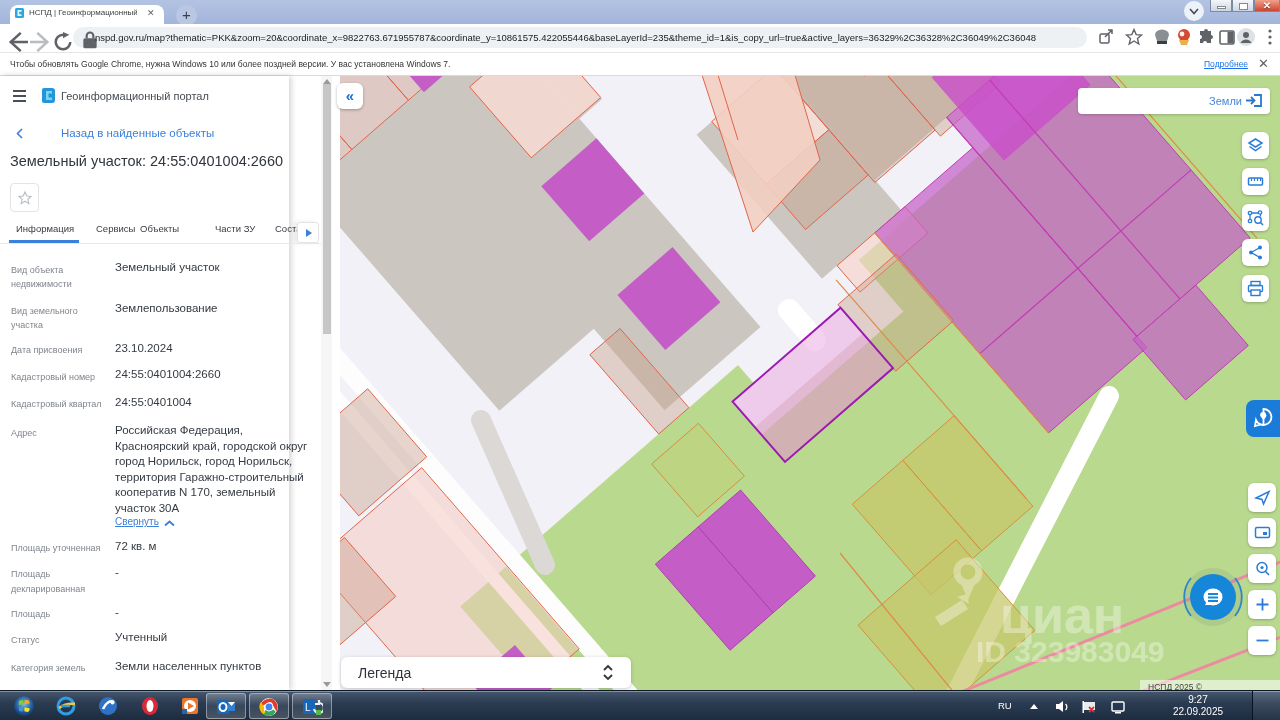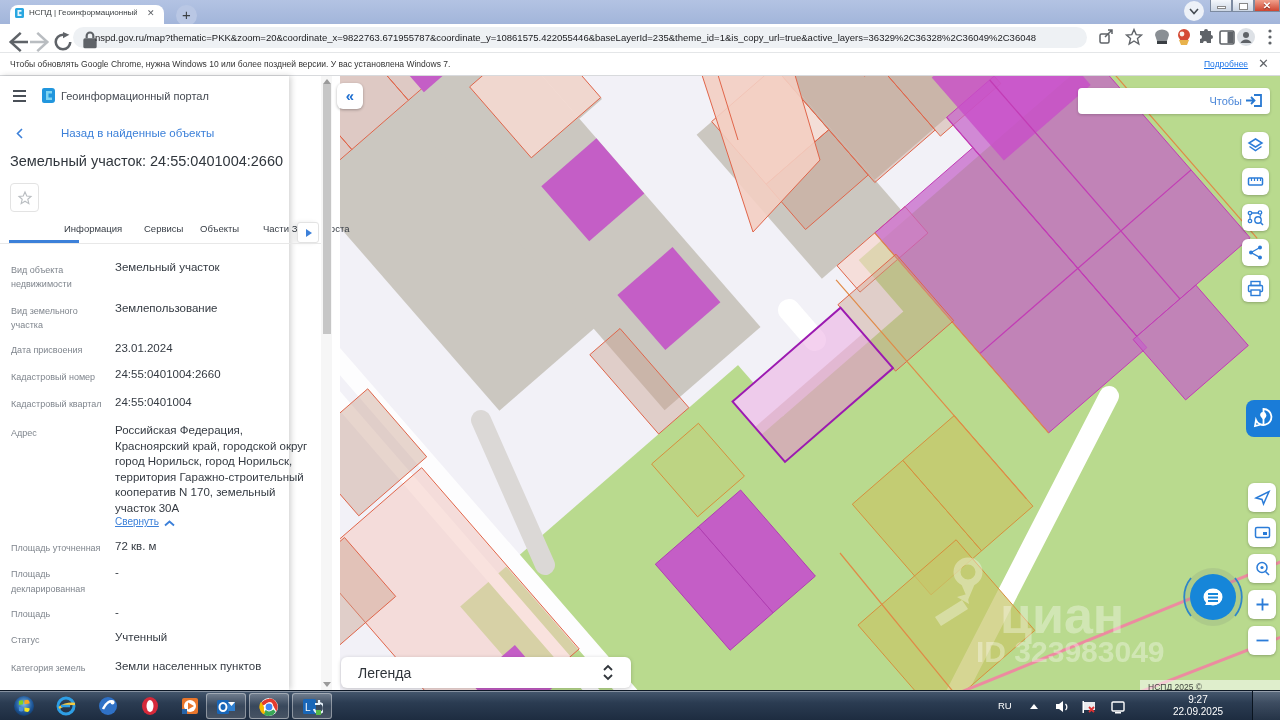--- a/index.html
+++ b/index.html
@@ -38,21 +38,21 @@
 
 #hamb div{position:absolute;left:13px;width:13px;height:2px;background:#4a5058;}
 
 #brand{position:absolute;left:61px;top:14px;font-size:11px;color:#454a52;}
 #backlnk{position:absolute;left:31px;top:51px;font-size:11.5px;color:#3c80d9;padding-left:30px;}
 
 #title{position:absolute;left:10px;top:77px;font-size:14.5px;color:#30363d;letter-spacing:0px;}
 #starbox{position:absolute;left:10px;top:107px;width:29px;height:29px;border:1px solid #e3e3e3;border-radius:4px;}
 #starbox svg{margin:6px;}
 #tabs{position:absolute;left:0px;top:146px;width:321px;height:21px;font-size:9.5px;color:#373d45;}
-#tabs span{position:absolute;top:1px;margin-left:48px;}
+#tabs span{position:absolute;top:1px;}
 #tabunder{position:absolute;left:9px;top:164px;width:70px;height:2.5px;background:#3c80d9;}
 #tabsline{position:absolute;left:0;top:166.5px;width:321px;height:1px;background:#e8e8e8;}
 #tabslider{position:absolute;left:297px;top:146px;width:22px;height:21px;background:#fff;border:1px solid #e3e3e3;border-radius:3px;box-shadow:-3px 0 4px rgba(0,0,0,0.08);}
 #tabslider:after{content:"";position:absolute;left:8px;top:6px;width:0;height:0;border-top:4.5px solid transparent;border-bottom:4.5px solid transparent;border-left:6px solid #3c80d9;}
 .flabel{position:absolute;left:11px;font-size:9px;color:#7f858d;line-height:14.5px;width:100px;}
 .fval{position:absolute;left:115px;font-size:11.5px;color:#343a42;line-height:15.5px;width:210px;}
 #colapse{position:absolute;left:115px;top:440px;font-size:10px;color:#3c80d9;text-decoration:underline;}
 
 .mapbtn{position:absolute;width:27px;height:27px;background:#fff;border-radius:6px;box-shadow:0 1px 3px rgba(0,0,0,0.25);}
 .mapbtn svg{display:block;margin:auto;margin-top:5px;}
@@ -222,21 +222,21 @@
 <text x="660" y="557" font-family="Liberation Sans, sans-serif" font-size="52" font-weight="bold">циан</text>
 <text x="636" y="586" font-family="Liberation Sans, sans-serif" font-size="30" font-weight="bold">ID 323983049</text>
 <circle cx="628" cy="496" r="11" fill="none" stroke="#ffffff" stroke-width="7"></circle>
 <path d="M 620 505 l 8 19 l 8 -19 z" fill="#ffffff"></path>
 <path d="M 595 541 l 27 -17 l 6 9 l -27 17 z" fill="#ffffff"></path>
 <path d="M 617 521 l 10 -3 l 2 10 z" fill="#ffffff"></path>
 </g>
         </svg></div>
   <div id="collapsebtn">«</div>
   <div id="loginbar">
-        <span class="t">Чтобы</span>
+        <span class="t">Земли</span>
     <svg style="position:absolute;right:8px;top:6px" width="16" height="13" viewBox="0 0 16 13">
           <path d="M0 6.5 h8 M5 3 L8.5 6.5 L5 10" stroke="#2979d2" stroke-width="1.8" fill="none"></path>
           <path d="M8 1 h7 v11 h-7" stroke="#2979d2" stroke-width="1.8" fill="none"></path>
         </svg>
   </div>
   <div class="mapbtn" style="left:1242px;top:56px">
         <svg width="17" height="17" viewBox="0 0 17 17">
           <path d="M8.5 2 L15 6 L8.5 10 L2 6 Z" fill="none" stroke="#2b7cd8" stroke-width="1.5"></path>
           <path d="M2.5 9.5 L8.5 13.5 L14.5 9.5" fill="none" stroke="#2b7cd8" stroke-width="1.5"></path>
         </svg>
@@ -343,33 +343,33 @@
           <path d="M6 1 L1.5 5.5 L6 10" stroke="#3c80d9" stroke-width="1.6" fill="none"></path>
         </svg>
         <div id="backlnk">Назад в найденные объекты</div>
     <div id="title">Земельный участок: 24:55:0401004:2660</div>
     <div id="starbox"><svg width="16" height="16" viewBox="0 0 20 20">
             <path d="M10 2.5 L12.2 7.6 L17.5 8 L13.5 11.6 L14.8 17 L10 14 L5.2 17 L6.5 11.6 L2.5 8 L7.8 7.6 Z" stroke="#b9bdc1" stroke-width="1.4" fill="none"></path>
           </svg></div>
     <div id="tabs">
       <span style="left:16px">Информация</span>
           <span style="left:96px">Сервисы</span>
-          <span style="left:152px">Объекты</span>
+          <span style="left:140px">Объекты</span>
           <span style="left:215px">Части ЗУ</span>
           <span style="left:275px">Соста</span>
     </div>
     <div id="tabslider"></div>
     <div id="tabunder"></div>
         <div id="tabsline"></div>
     <div class="flabel" style="top:186.5px">Вид объекта<br>недвижимости</div>
         <div class="fval" style="top:184.3px">Земельный участок</div>
         <div class="flabel" style="top:227.5px">Вид земельного<br>участка</div>
         <div class="fval" style="top:225.3px">Землепользование</div>
         <div class="flabel" style="top:267px">Дата присвоения</div>
-        <div class="fval" style="top:264.8px">23.01.2024</div>
+        <div class="fval" style="top:264.8px">23.10.2024</div>
         <div class="flabel" style="top:293.5px">Кадастровый номер</div>
         <div class="fval" style="top:291.3px">24:55:0401004:2660</div>
         <div class="flabel" style="top:321px">Кадастровый квартал</div>
         <div class="fval" style="top:318.8px">24:55:0401004</div>
         <div class="flabel" style="top:349.5px">Адрес</div>
         <div class="fval" style="top:347.3px">Российская Федерация,<br>Красноярский край, городской округ<br>город Норильск, город Норильск,<br>территория Гаражно-строительный<br>кооператив N 170, земельный<br>участок 30А</div>
         <div class="flabel" style="top:465px">Площадь уточненная</div>
         <div class="fval" style="top:462.8px">72 кв. м</div>
         <div class="flabel" style="top:491px">Площадь<br>декларированная</div>
         <div class="fval" style="top:488.8px">-</div>

